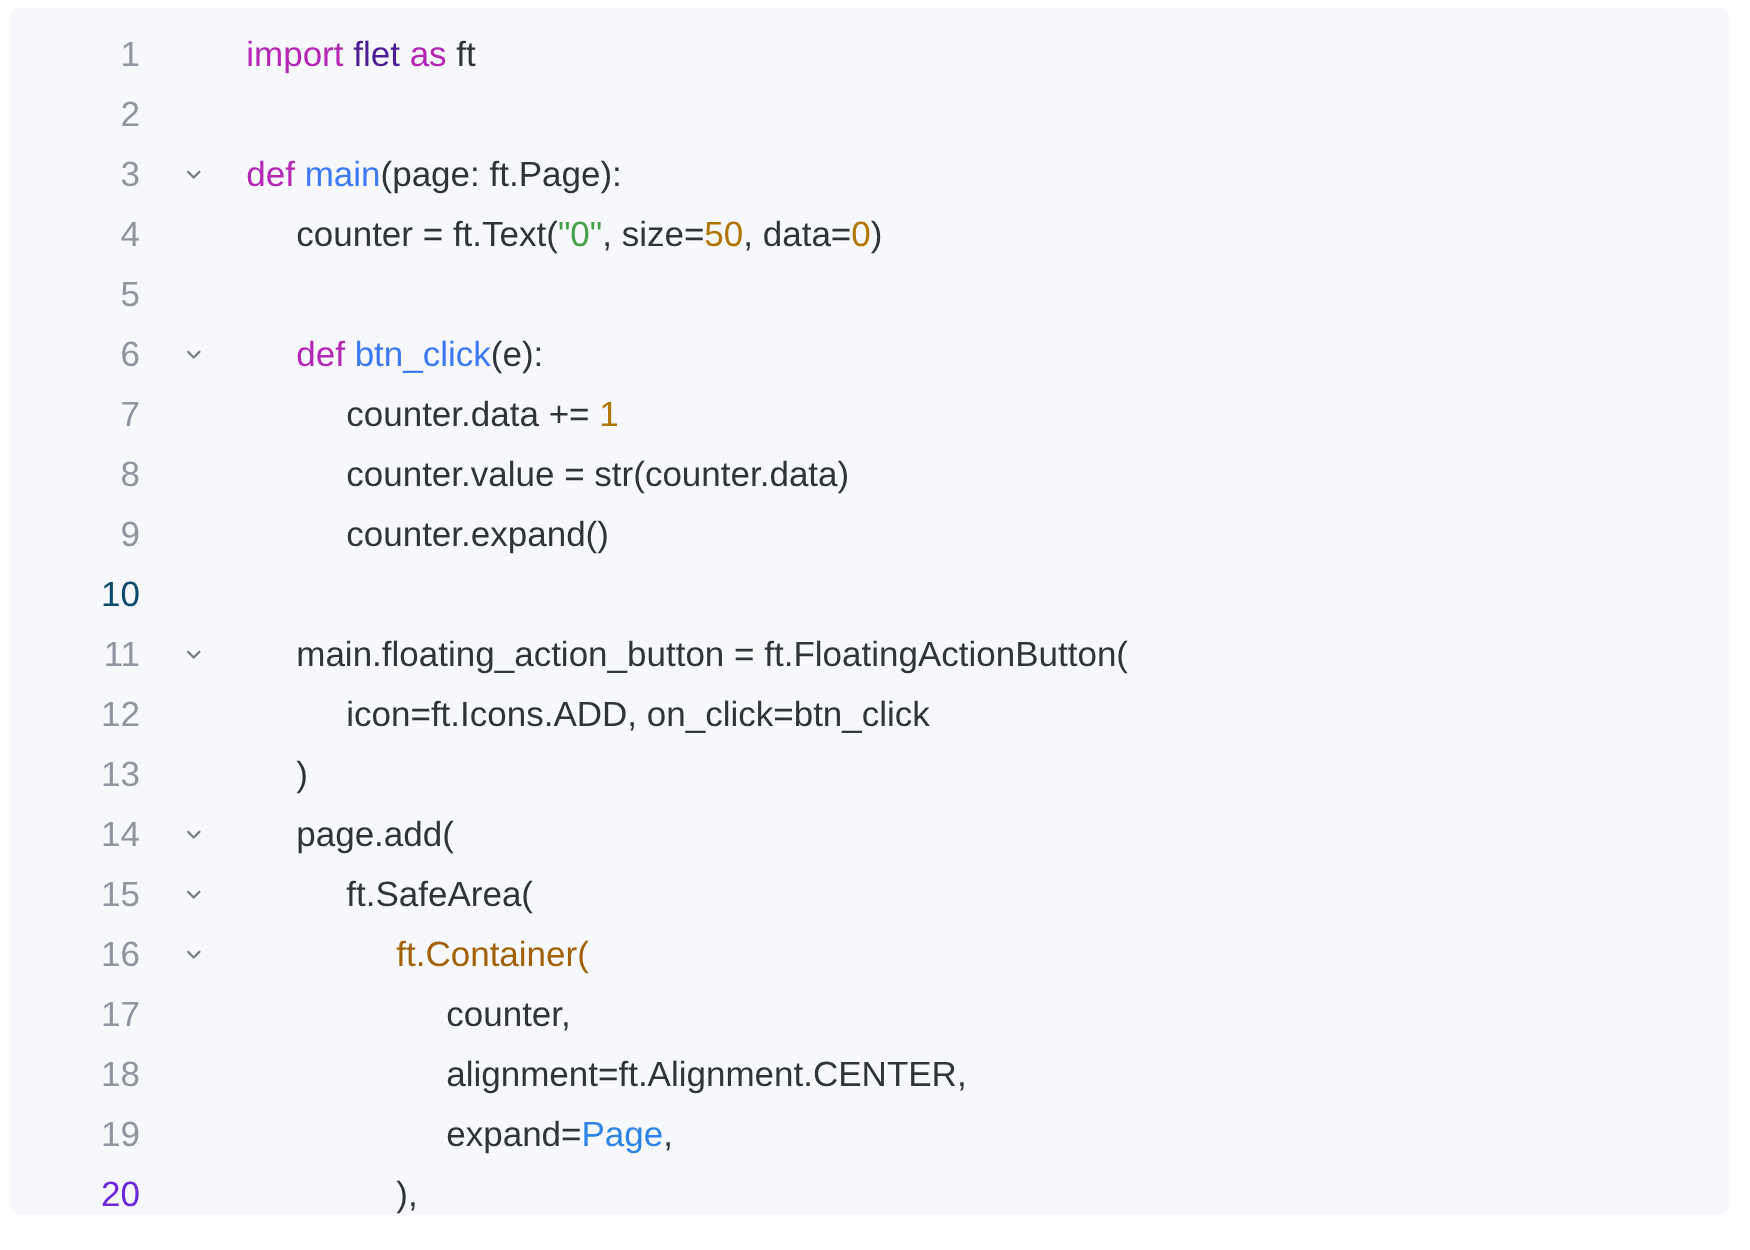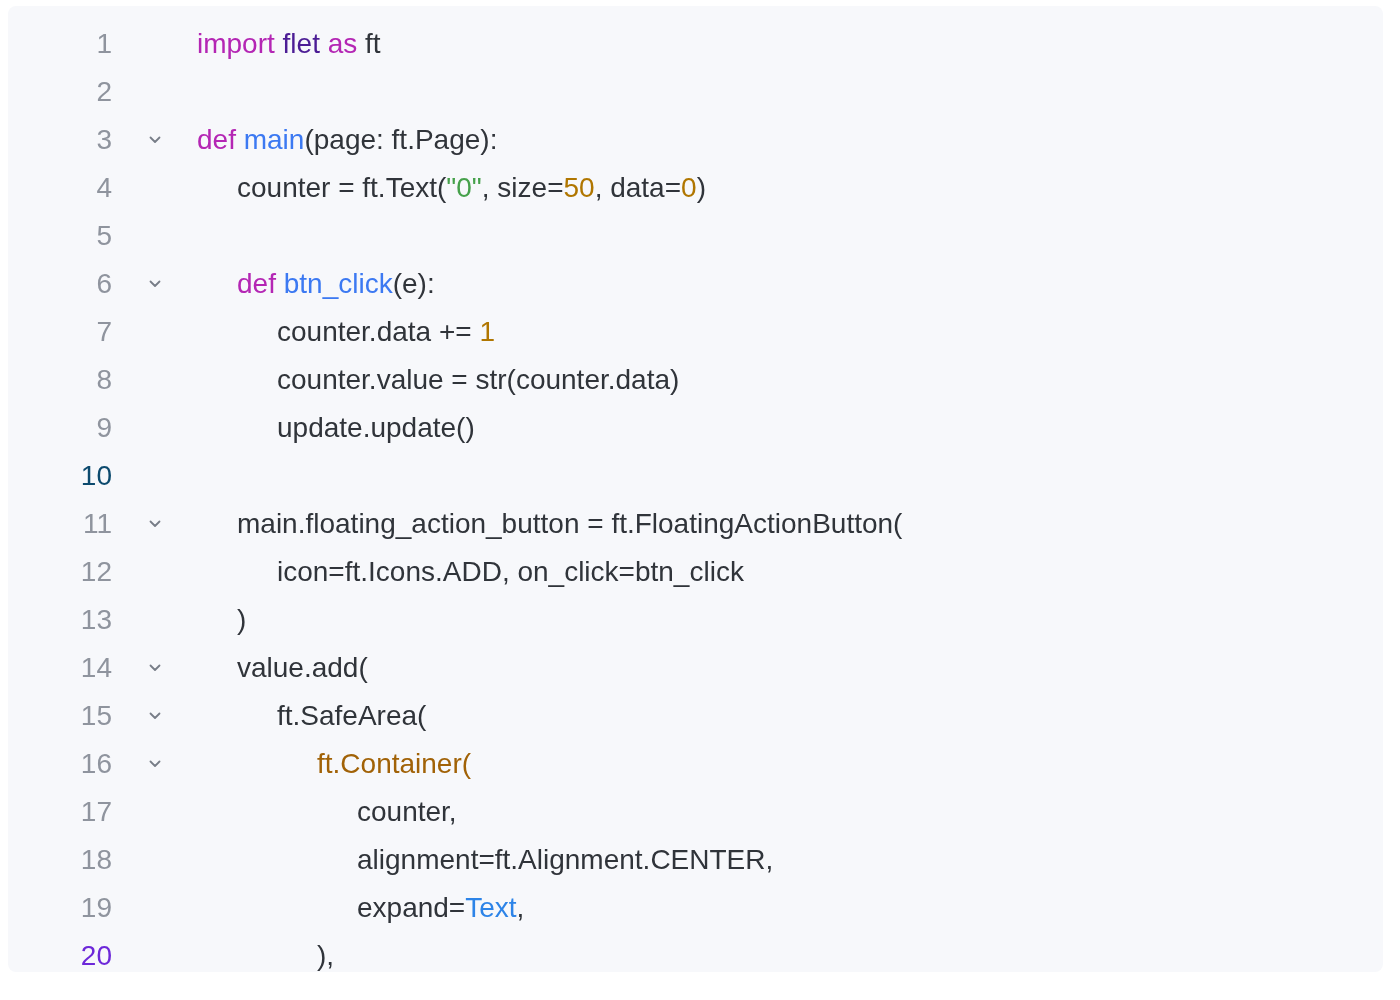--- a/index.html
+++ b/index.html
@@ -95,21 +95,21 @@
       <div class="code" style="padding-left: 80px;"><span style="color: rgb(48, 52, 58);">counter.data += </span><span style="color: rgb(176, 118, 0);">1</span></div>
     </div>
     <div class="line">
       <div class="gutter" style="color: rgb(143, 148, 158);">8</div>
       <div class="fold"></div>
       <div class="code" style="padding-left: 80px;"><span style="color: rgb(48, 52, 58);">counter.value = str(counter.data)</span></div>
     </div>
     <div class="line">
       <div class="gutter" style="color: rgb(143, 148, 158);">9</div>
       <div class="fold"></div>
-      <div class="code" style="padding-left: 80px;"><span style="color: rgb(48, 52, 58);">update.update()</span></div>
+      <div class="code" style="padding-left: 80px;"><span style="color: rgb(48, 52, 58);">counter.expand()</span></div>
     </div>
     <div class="line">
       <div class="gutter" style="color: #0c4a6e;">10</div>
       <div class="fold"></div>
       <div class="code" style="padding-left: 0px;"></div>
     </div>
     <div class="line">
       <div class="gutter" style="color: rgb(143, 148, 158);">11</div>
       <div class="fold">
         <svg width="18" height="18" viewBox="0 0 18 18">
@@ -128,21 +128,21 @@
       <div class="fold"></div>
       <div class="code" style="padding-left: 40px;"><span style="color: rgb(48, 52, 58);">)</span></div>
     </div>
     <div class="line">
       <div class="gutter" style="color: rgb(143, 148, 158);">14</div>
       <div class="fold">
         <svg width="18" height="18" viewBox="0 0 18 18">
           <polyline points="4.5,6.5 9,11 13.5,6.5" fill="none" stroke="#777d87" stroke-width="1.8" stroke-linecap="round" stroke-linejoin="round"></polyline>
         </svg>
       </div>
-      <div class="code" style="padding-left: 40px;"><span style="color: rgb(48, 52, 58);">value.add(</span></div>
+      <div class="code" style="padding-left: 40px;"><span style="color: rgb(48, 52, 58);">page.add(</span></div>
     </div>
     <div class="line">
       <div class="gutter" style="color: rgb(143, 148, 158);">15</div>
       <div class="fold">
         <svg width="18" height="18" viewBox="0 0 18 18">
           <polyline points="4.5,6.5 9,11 13.5,6.5" fill="none" stroke="#777d87" stroke-width="1.8" stroke-linecap="round" stroke-linejoin="round"></polyline>
         </svg>
       </div>
       <div class="code" style="padding-left: 80px;"><span style="color: rgb(48, 52, 58);">ft.SafeArea(</span></div>
     </div>
@@ -161,20 +161,20 @@
       <div class="code" style="padding-left: 160px;"><span style="color: rgb(48, 52, 58);">counter,</span></div>
     </div>
     <div class="line">
       <div class="gutter" style="color: rgb(143, 148, 158);">18</div>
       <div class="fold"></div>
       <div class="code" style="padding-left: 160px;"><span style="color: rgb(48, 52, 58);">alignment=ft.Alignment.CENTER,</span></div>
     </div>
     <div class="line">
       <div class="gutter" style="color: rgb(143, 148, 158);">19</div>
       <div class="fold"></div>
-      <div class="code" style="padding-left: 160px;"><span style="color: rgb(48, 52, 58);">expand=</span><span style="color: rgb(45, 132, 232);">Text</span><span style="color: rgb(48, 52, 58);">,</span></div>
+      <div class="code" style="padding-left: 160px;"><span style="color: rgb(48, 52, 58);">expand=</span><span style="color: rgb(45, 132, 232);">Page</span><span style="color: rgb(48, 52, 58);">,</span></div>
     </div>
     <div class="line">
       <div class="gutter" style="color: #6d28d9;">20</div>
       <div class="fold"></div>
       <div class="code" style="padding-left: 120px;"><span style="color: rgb(48, 52, 58);">),</span></div>
     </div>
   </div>
 
 </body></html>

